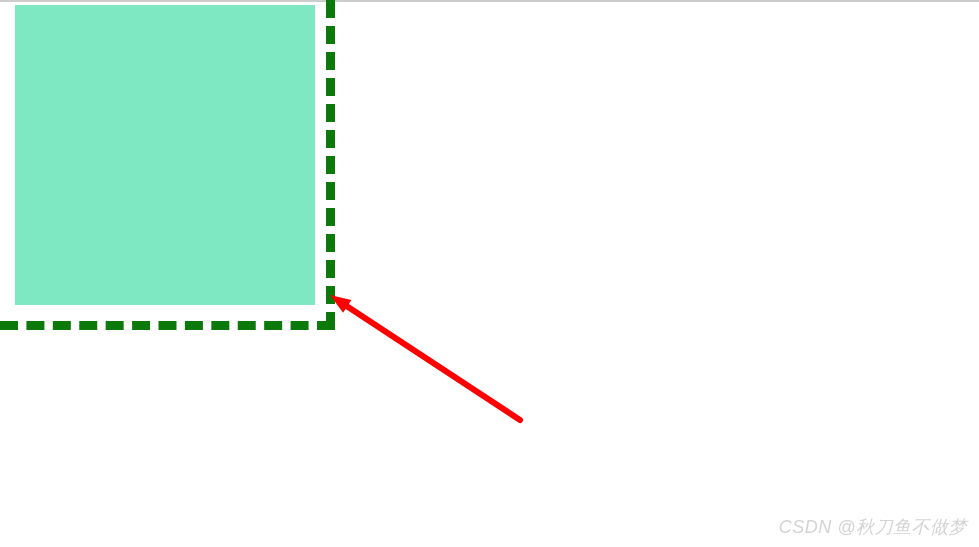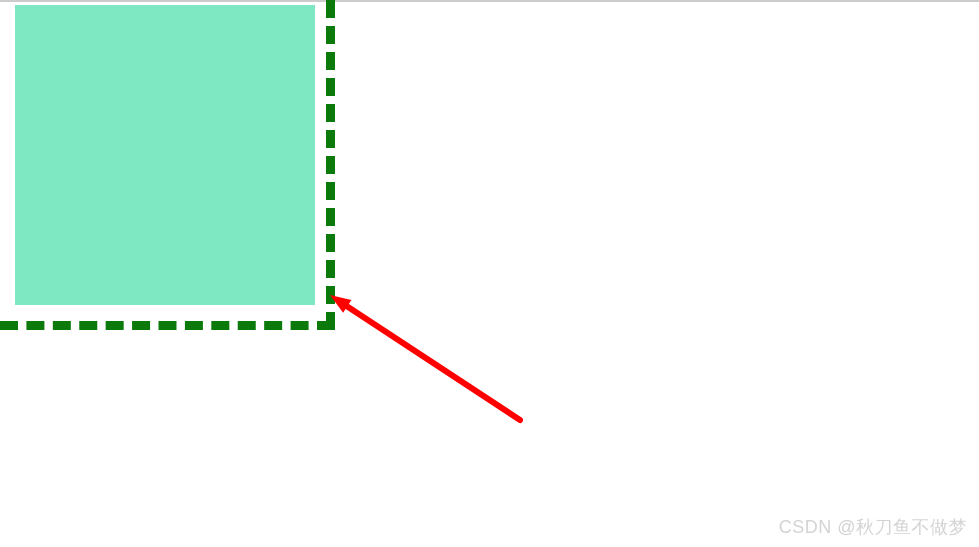--- a/index.html
+++ b/index.html
@@ -43,20 +43,21 @@
       height: 547px;
       pointer-events: none;
     }
     .watermark {
       position: absolute;
       bottom: 8px;
       right: 12px;
       font-size: 18px;
       color: rgba(128,128,128,0.35);
       letter-spacing: 0.5px;
+      font-style: italic;
     }
   </style>
 </head>
 <body>
 
 <div class="top-border"></div>
 
 <div class="dashed-container" style="width: 335px; height: 330px; border-color: rgb(11, 122, 11);"></div>
 
 <div class="filled-box" style="top: 5px; left: 15px; width: 300px; height: 300px; background: rgb(126, 232, 194);"></div>

